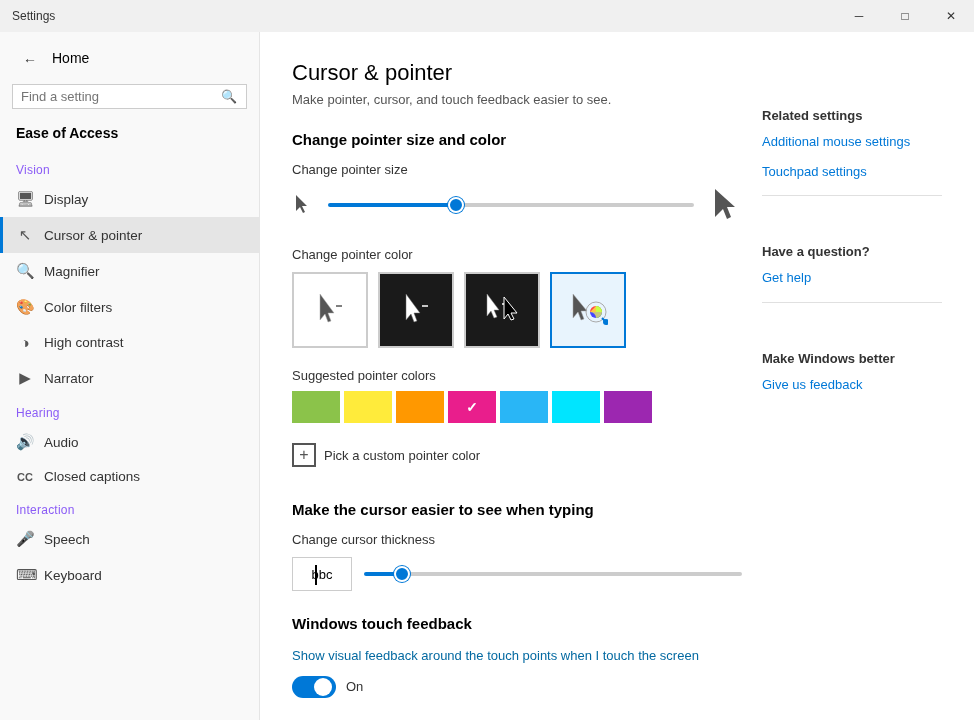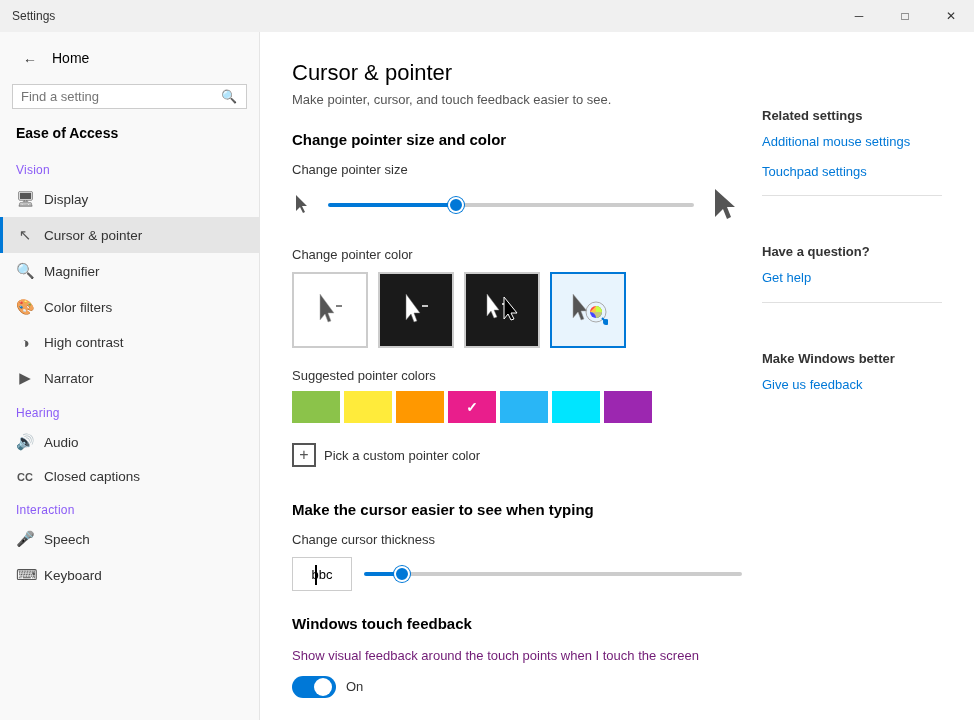--- a/index.html
+++ b/index.html
@@ -326,21 +326,21 @@
       position: absolute;
       top: 50%;
       left: 10%;
       transform: translate(-50%, -50%);
       cursor: pointer;
       border: 2px solid #fff;
       box-shadow: 0 0 0 1px #0078d7;
     }
     .section-desc {
       font-size: 13px;
-      color: #701a75;
+      color: #0369a1;
       margin-bottom: 10px;
       line-height: 1.5;
     }
 
     
     .toggle-container {
       display: flex;
       align-items: center;
       gap: 10px;
       margin-top: 8px;

